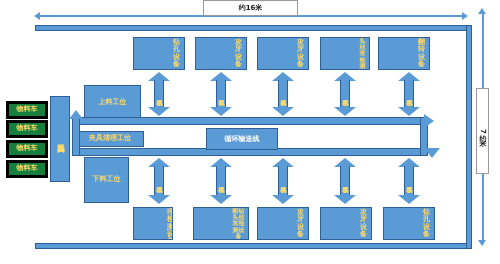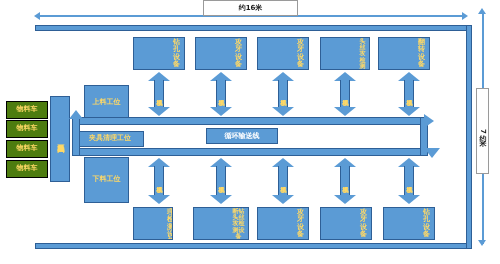--- a/index.html
+++ b/index.html
@@ -22,21 +22,21 @@
     text-align:center;
     line-height:1.05;
     box-sizing:border-box;
     padding:1px;
     overflow:hidden;
   }
   .eq{font-size:7px;padding-left:36px;}
   .eq.small{font-size:6px;}
   .station{font-size:7px;}
   .cart{
-    background:#4d7c0f;border:1px solid #000000;color:#ffd966;
+    background:#15803d;border:3px solid #000000;color:#ffd966;
     font-size:7px;font-weight:bold;
   }
 
   
   .dimlabel{
     position:absolute;background:#ffffff;border:1px solid #9a9a9a;
     color:#1a1a1a;font-size:7px;font-weight:bold;
     display:flex;align-items:center;justify-content:center;text-align:center;
     box-sizing:border-box;
   }
@@ -121,34 +121,34 @@
   <div class="wall" style="left:35px;top:243px;width:437px;height:6px;"></div>
   <div class="wall" style="left:466px;top:25px;width:6px;height:224px;"></div>
 
   <div class="box cart" style="left:6px;top:101px;width:42px;height:18px;">物料车</div>
   <div class="box cart" style="left:6px;top:120px;width:42px;height:18px;">物料车</div>
   <div class="box cart" style="left:6px;top:140px;width:42px;height:18px;">物料车</div>
   <div class="box cart" style="left:6px;top:160px;width:42px;height:18px;">物料车</div>
 
   <div class="vbox" style="left:50px;top:96px;width:20px;height:86px;">上下料六轴机器人</div>
 
-  <div class="box station" style="left:84px;top:85px;width:45px;height:36px;">上料工位</div>
+  <div class="box station" style="left:84px;top:85px;width:57px;height:36px;">上料工位</div>
   <div class="box station" style="left:76px;top:131px;width:68px;height:16px;">夹具清理工位</div>
   <div class="box station" style="left:84px;top:157px;width:45px;height:46px;">下料工位</div>
 
   <div class="conv" style="left:72px;top:117px;width:356px;height:8px;"></div>
   <div class="conv" style="left:72px;top:148px;width:356px;height:8px;"></div>
   <div class="conv" style="left:72px;top:117px;width:8px;height:39px;"></div>
   <div class="conv" style="left:420px;top:117px;width:8px;height:39px;"></div>
 
   <div class="cv-arrow cv-right" style="left:424px;top:114px;"></div>
   <div class="cv-arrow cv-down" style="left:424px;top:148px;"></div>
   <div class="cv-arrow cv-up" style="left:69px;top:110px;"></div>
 
-  <div class="convlabel" style="left:206px;top:128px;width:72px;height:16px;">循环输送线</div>
+  <div class="convlabel" style="left:206px;top:128px;width:72px;height:22px;">循环输送线</div>
 
   <div class="box eq" style="left:133px;top:37px;width:52px;height:33px;">钻孔设备</div>
   <div class="box eq" style="left:195px;top:37px;width:52px;height:33px;">攻牙设备</div>
   <div class="box eq" style="left:257px;top:37px;width:52px;height:33px;">攻牙设备</div>
   <div class="box eq small" style="left:320px;top:37px;width:50px;height:33px;">断钻头丝攻检测设备</div>
   <div class="box eq" style="left:378px;top:37px;width:52px;height:33px;">翻转设备</div>
 
   <div class="robot" style="left:148px;top:72px;height:44px;">
     <div class="head-up"></div>
     <div class="shaft"></div>

